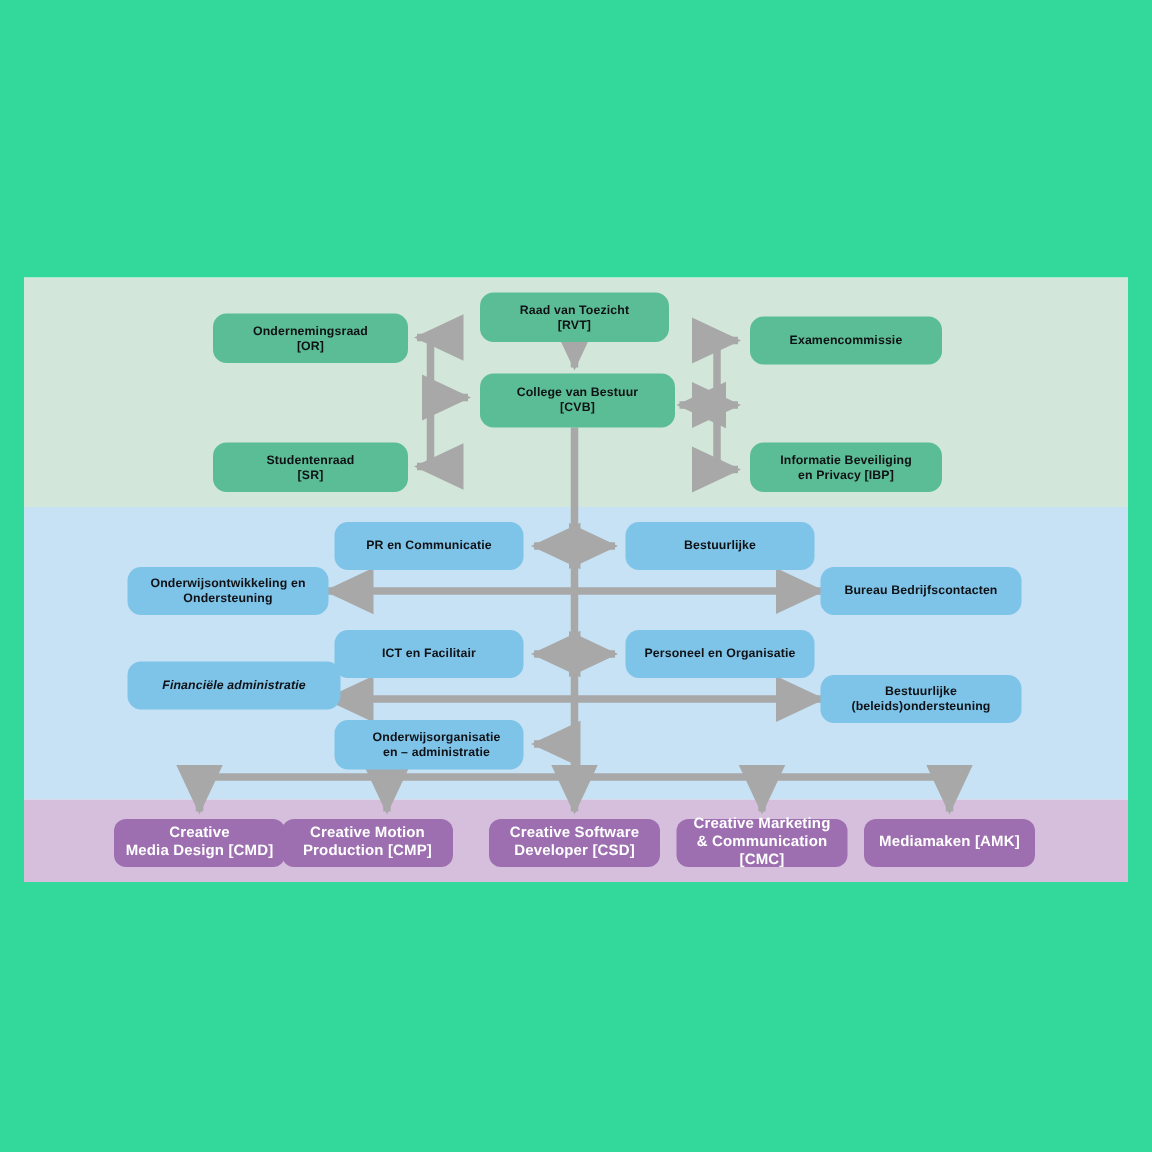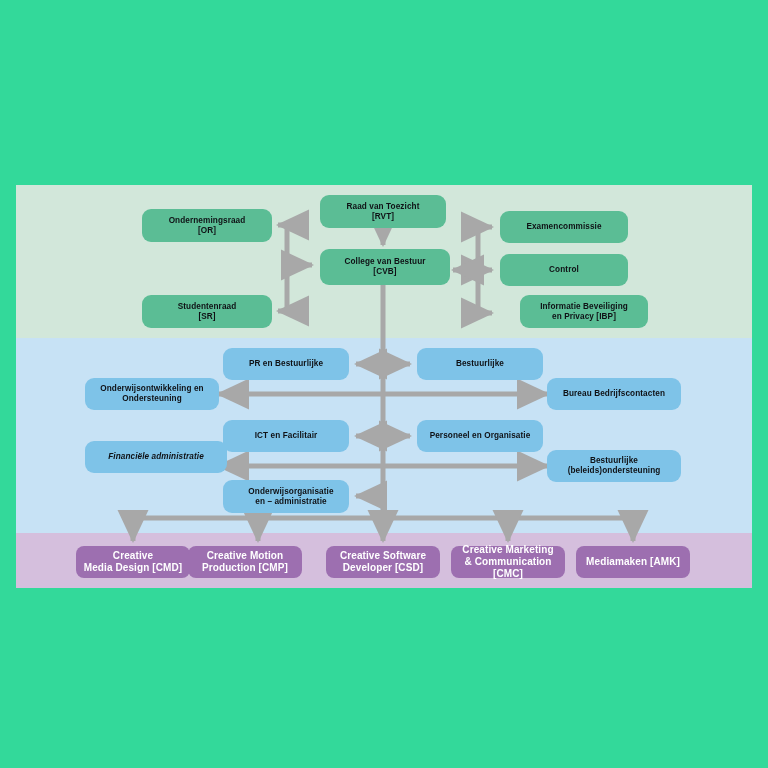--- a/index.html
+++ b/index.html
@@ -175,36 +175,31 @@
         <span>[SR]</span>
       </div>
     </div>
 
     <div class="node n-green" style="left:484px; top:26px; width:128px; height:32px;">
       <div>
         <span>Examencommissie</span>
       </div>
     </div>
 
-    <div class="node n-green" style="left:484px; top:69px; width:128px; height:32px;">
-      <div>
-        <span>Control</span>
-      </div>
-    </div>
-
-    <div class="node n-green" style="left:504px; top:110px; width:128px; height:33px;">
+
+    <div class="node n-green" style="left:484px; top:110px; width:128px; height:33px;">
       <div>
         <span>Informatie Beveiliging</span>
         <span>en Privacy [IBP]</span>
       </div>
     </div>
 
     <div class="node n-blue" style="left:207px; top:163px; width:126px; height:32px;">
       <div>
-        <span>PR en Bestuurlijke</span>
+        <span>PR en Communicatie</span>
       </div>
     </div>
 
     <div class="node n-blue" style="left:401px; top:163px; width:126px; height:32px;">
       <div>
         <span>Bestuurlijke</span>
       </div>
     </div>
 
     <div class="node n-blue" style="left:69px; top:193px; width:134px; height:32px;">

